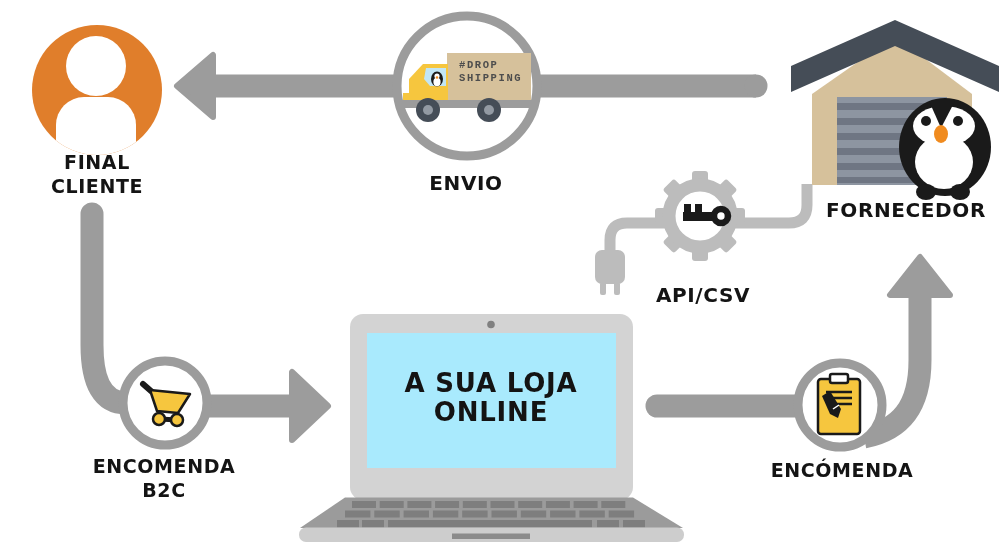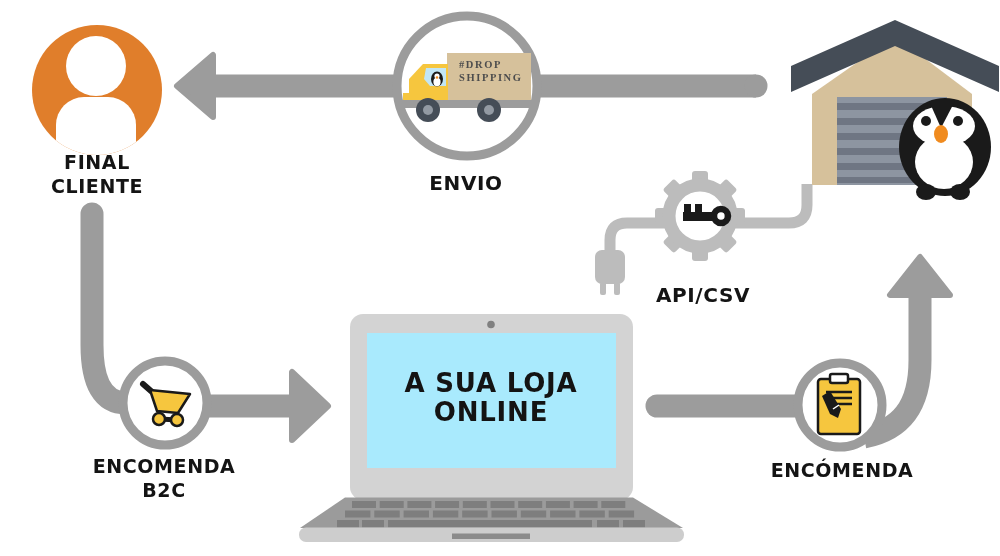--- a/index.html
+++ b/index.html
@@ -37,21 +37,21 @@
   .lbl-cliente{left:17px;top:150px;width:160px;}
   .lbl-envio{left:386px;top:171px;width:160px;font-size:20px;}
   .lbl-fornecedor{left:816px;top:198px;width:180px;font-size:20px;}
   .lbl-api{left:623px;top:266px;width:160px;font-size:20px;margin-top:17px;}
   .lbl-b2c{left:84px;top:454px;width:160px;}
   .lbl-b2b{left:762px;top:458px;width:160px;}
   .screen-text{position:absolute;left:366px;top:369px;width:250px;text-align:center;
        color:var(--ink);font-weight:bold;font-size:26px;line-height:29px;letter-spacing:.8px;}
   .box-text{position:absolute;left:459px;top:59px;width:80px;text-align:left;color:#4d4d4d;
        font-weight:bold;font-size:10.5px;line-height:12.5px;letter-spacing:1.6px;
-       font-family:Liberation Serif, serif;}
+       font-family:Liberation Mono, monospace;}
 </style>
 </head>
 <body>
 
 <div id="stage">
 
   <svg id="art" viewBox="0 0 1000 556">
 
     <g>
       <rect class="f-conn" x="204" y="74.5" width="552" height="23"></rect>
@@ -226,20 +226,21 @@
     </g>
   </svg>
 
   <div class="lbl lbl-cliente">
     <div>FINAL</div>
     <div>CLIENTE</div>
   </div>
 
   <div class="lbl lbl-envio">ENVIO</div>
 
+  <div class="lbl lbl-fornecedor">FORNECEDOR</div>
 
   <div class="lbl lbl-api">API/CSV</div>
 
   <div class="lbl lbl-b2c">
     <div>ENCOMENDA</div>
     <div>B2C</div>
   </div>
 
   <div class="lbl lbl-b2b">
     <div>ENCÓMENDA</div>

